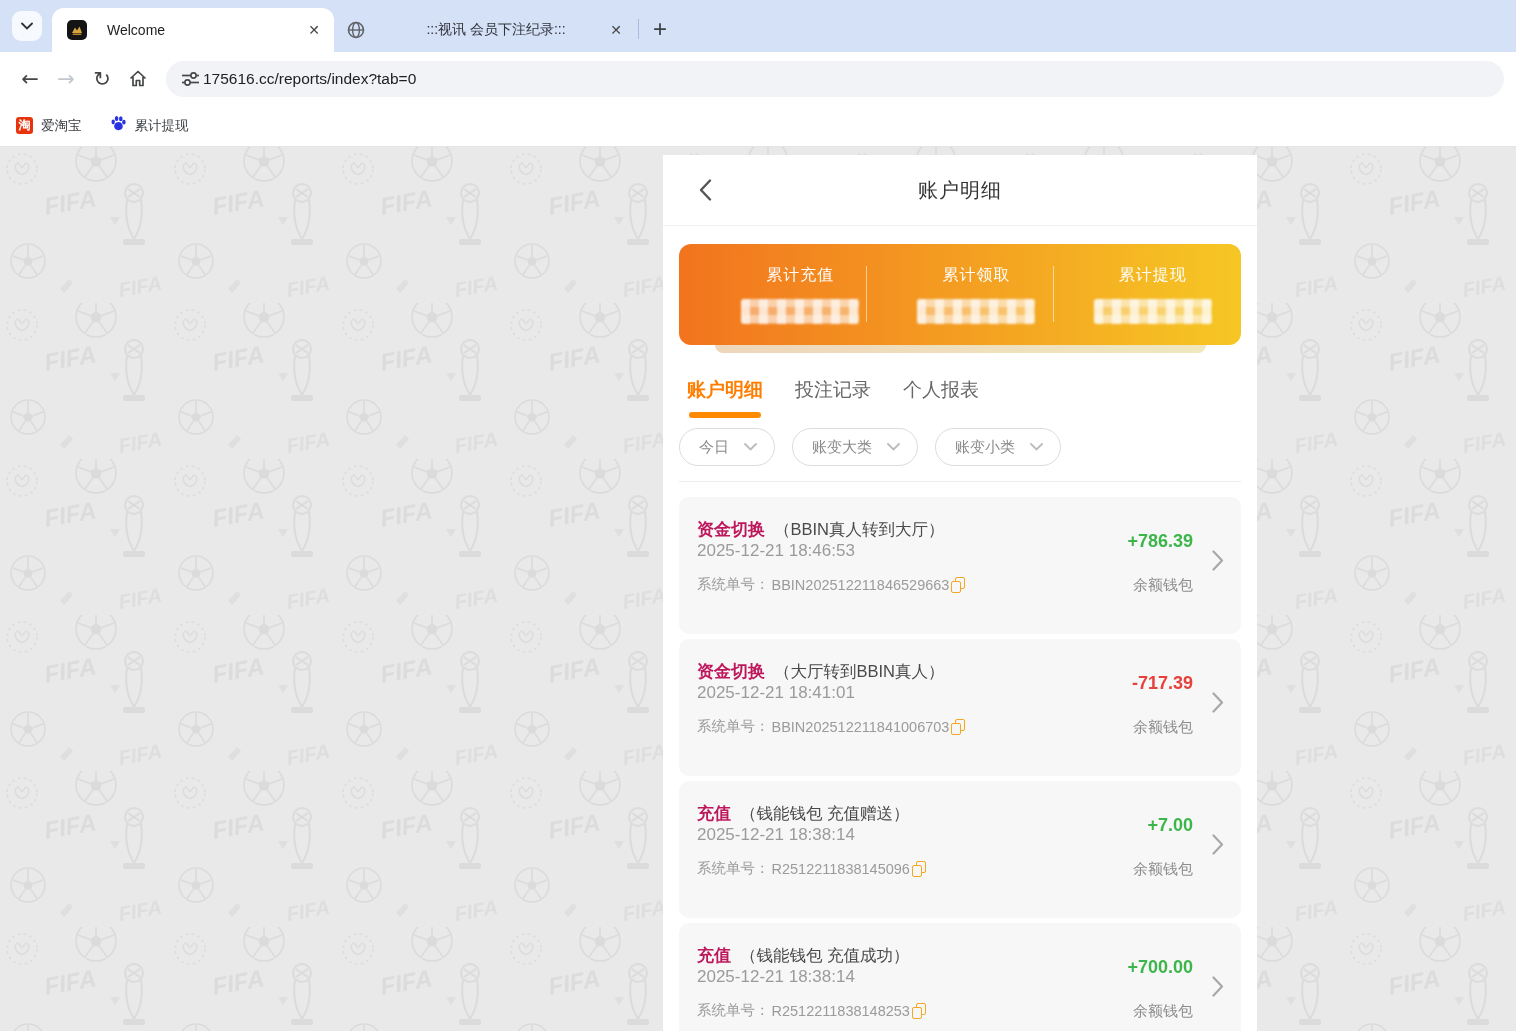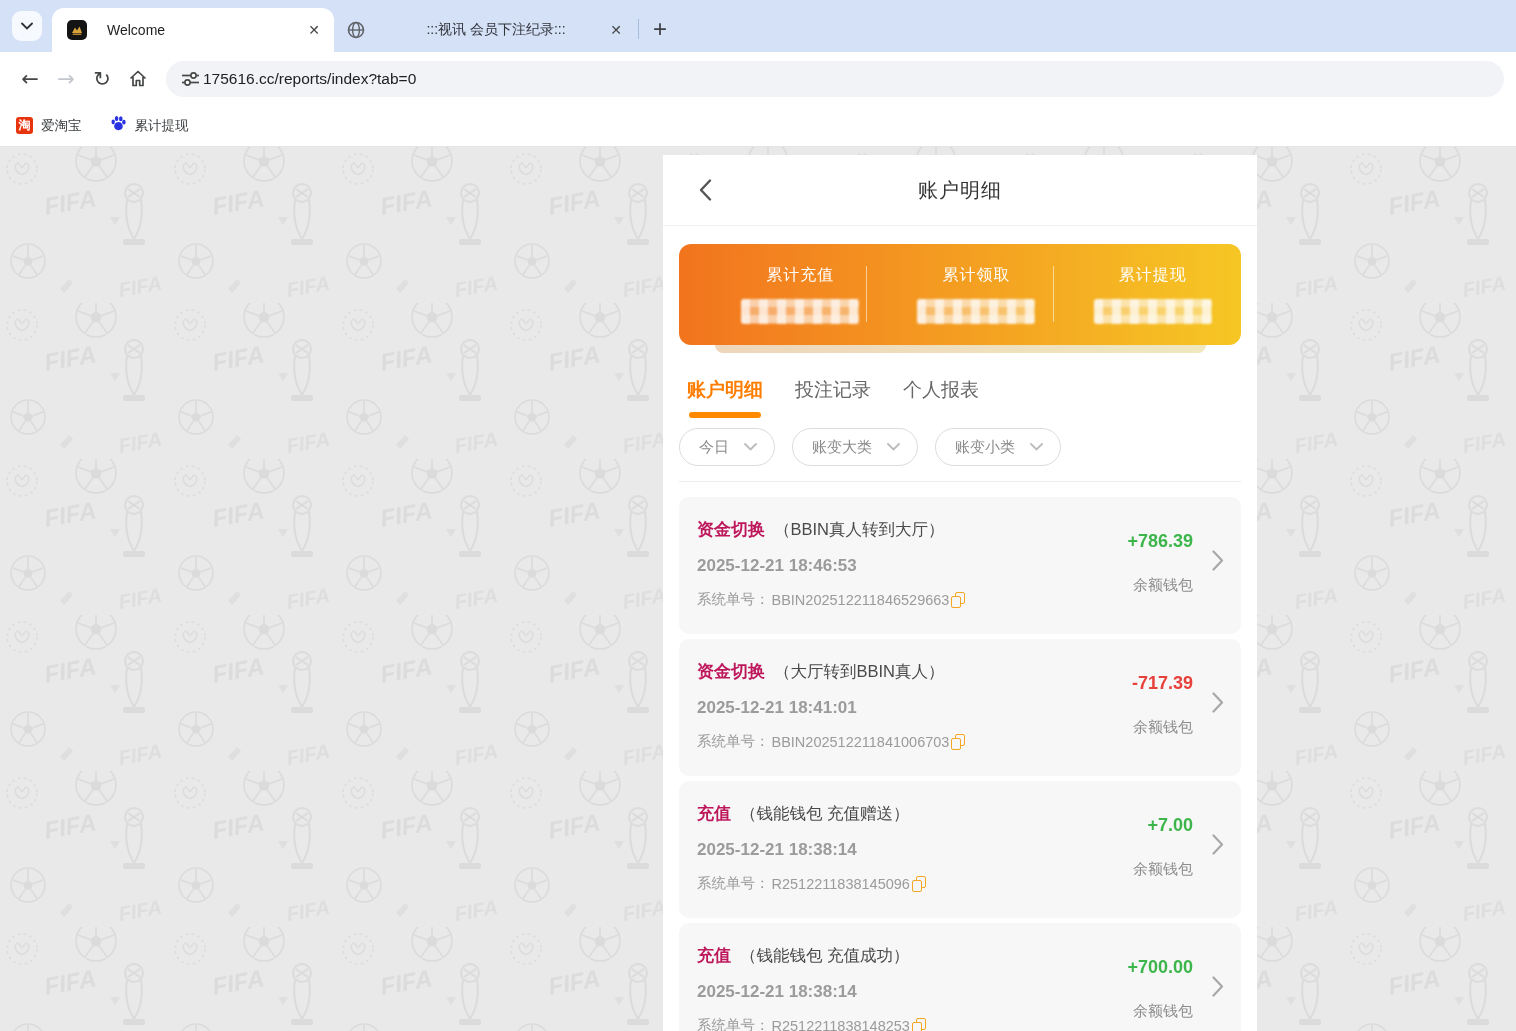--- a/index.html
+++ b/index.html
@@ -61,21 +61,21 @@
   .seg.active::after { content:""; position:absolute; left:50%; transform:translateX(-50%); bottom:0; width:72px; height:6px; border-radius:3px; background:#FF8A00; }
 
   .filters { display:flex; gap:17px; padding:10px 0 15px; border-bottom:1px solid #ECECEC; }
   .pill { height:38px; border:1px solid #DCDCDC; border-radius:19px; display:flex; align-items:center; gap:15px; padding:0 17px 0 19px; font-size:15px; color:#8a8a8a; background:#fff; cursor:pointer;text-align:center; }
 
   .list { padding-top:15px; display:flex; flex-direction:column; gap:5px; }
   .card { height:137px; flex:0 0 auto; background:#F7F7F7; border-radius:10px; position:relative; padding:21px 20px 0 18px; }
   .c-titlerow { display:flex; align-items:baseline; }
   .c-type { font-size:17px; font-weight:bold; color:#be185d; }
   .c-detail { font-size:16.5px; color:#4a4a4a; margin-left:9px; }
-  .c-time { margin-top:15px; font-size:17px; color:#9b9b9b;font-weight:bold; }
+  .c-time { margin-top:0; font-size:17px; color:#9b9b9b; }
   .c-order { margin-top:14px; font-size:14.5px; color:#9b9b9b; display:flex; align-items:center; gap:2px; }
   .copy-ic { position:relative; width:13px; height:15px; display:inline-block; }
   .copy-ic::before { content:""; position:absolute; left:4px; top:0; width:8px; height:10px; border:1.6px solid #F5A623; border-radius:2px; }
   .copy-ic::after { content:""; position:absolute; left:0; top:4px; width:8px; height:10px; border:1.6px solid #F5A623; border-radius:2px; background:#F7F7F7; }
   .c-right { position:absolute; right:48px; top:34px; text-align:right; }
   .c-amt { font-size:18px; font-weight:600; }
   .c-wallet { margin-top:24px; font-size:15px; color:#8d8d8d; }
   .c-chev { position:absolute; right:17px; top:53px; }
 </style>
 </head>

